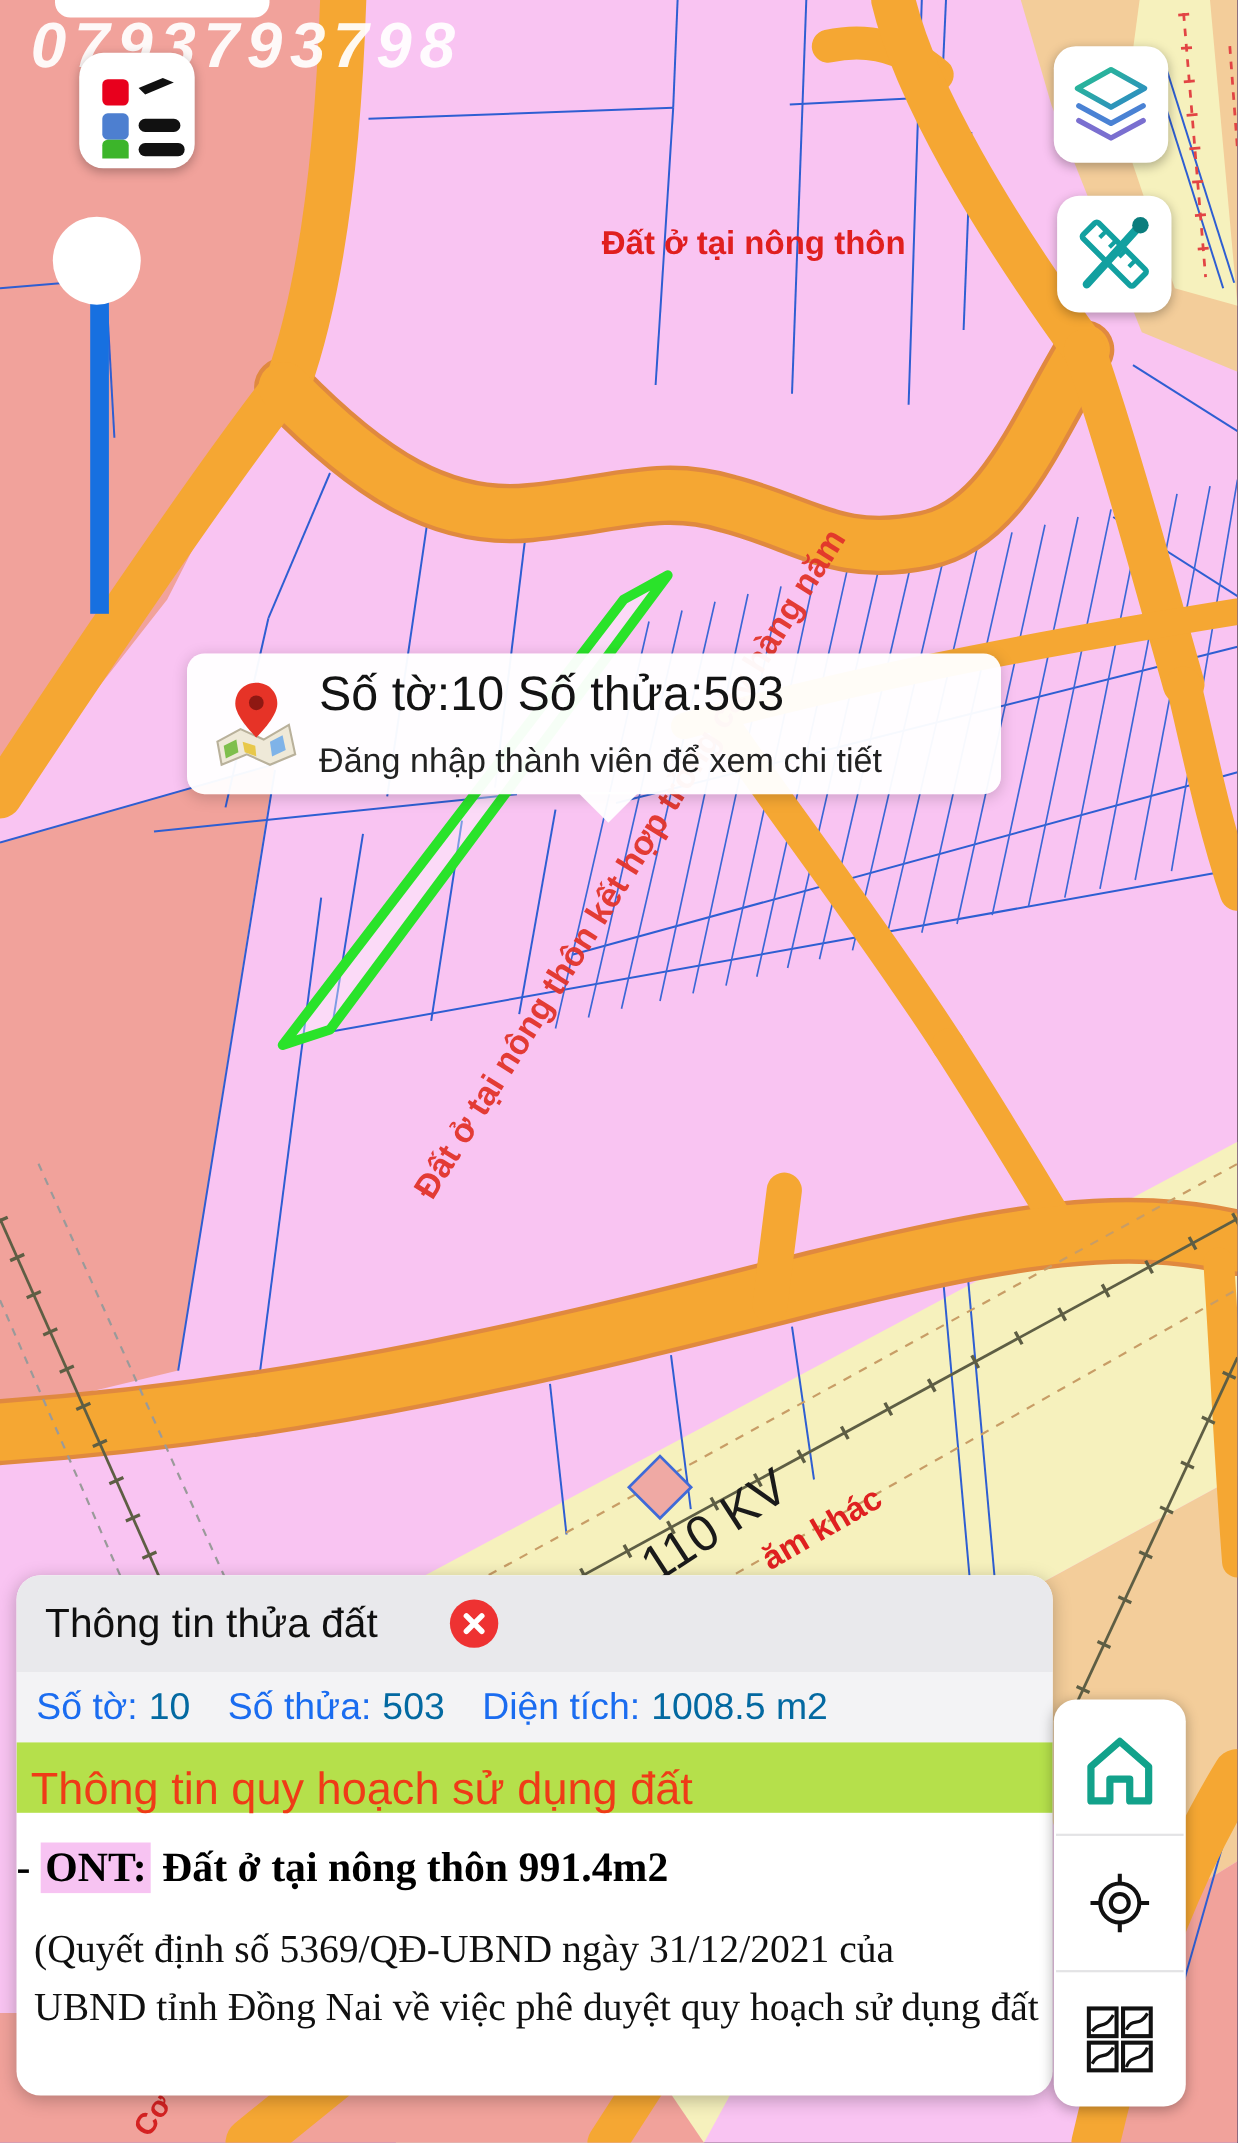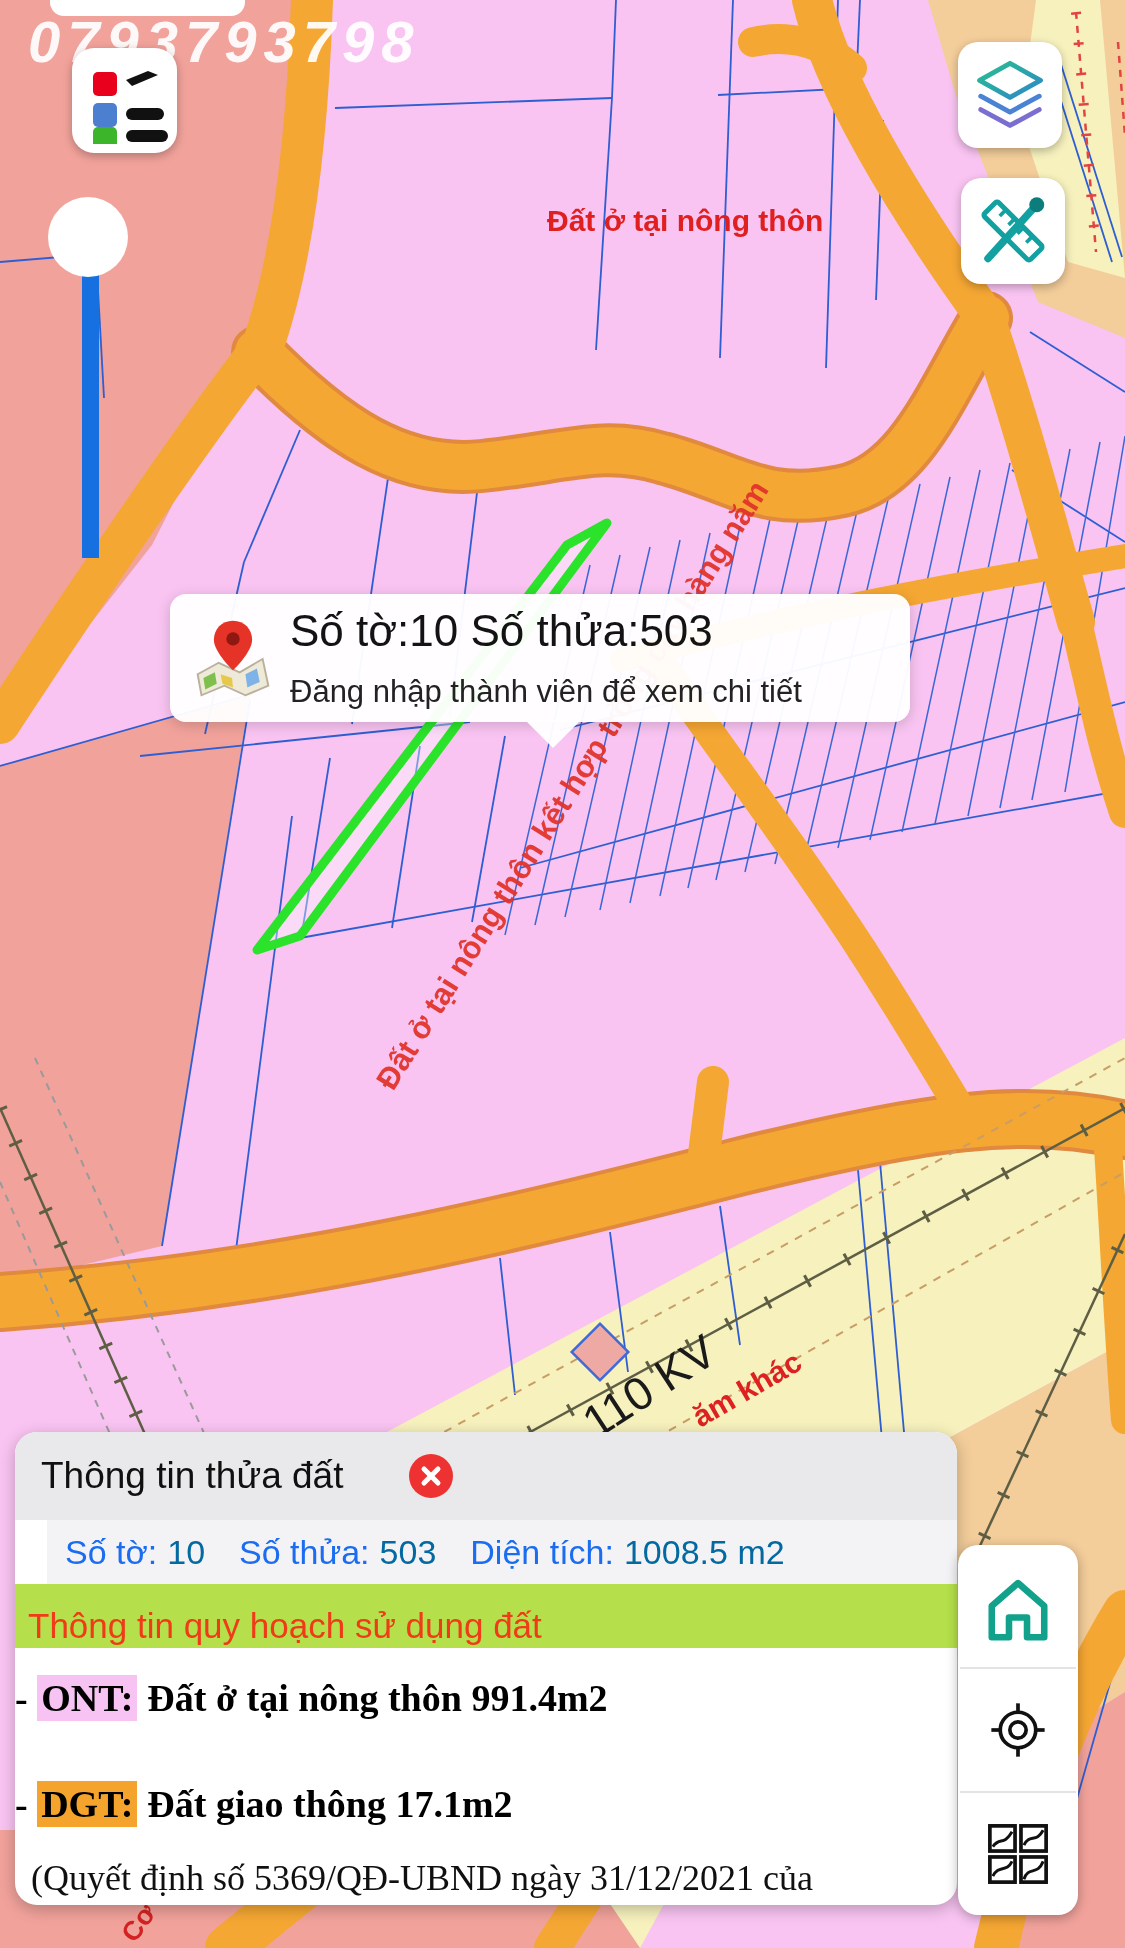--- a/index.html
+++ b/index.html
@@ -25,26 +25,26 @@
   #tt-sub{font-size:31px;color:#222;margin-top:18px;}
   
   #panel{position:absolute;left:15px;top:1432px;width:942px;height:473px;background:#fff;
          border-radius:22px;box-shadow:0 4px 16px rgba(0,0,0,.25);overflow:hidden;}
   #panel-header{height:88px;background:#e9e9ec;display:flex;align-items:center;}
   #panel-title{font-size:37px;color:#101010;margin-left:26px;}
   #directions{display:flex;align-items:center;margin-left:auto;cursor:pointer;}
   #directions-label{font-size:34px;color:#1a6cf0;margin-left:10px;}
   #close-btn{width:44px;height:44px;border-radius:50%;background:#ee3232;margin-left:66px;margin-right:22px;
              display:flex;align-items:center;justify-content:center;}
-  #fields{height:64px;background:#f3f3f5;display:flex;align-items:center;padding-left:18px;font-size:34px;margin-left:32px;}
+  #fields{height:64px;background:#f3f3f5;display:flex;align-items:center;padding-left:18px;font-size:34px;}
   .f-label{color:#1a6cf0;}
   .f-value{color:#0369a1;margin-left:10px;}
   .f-gap{width:34px;}
   #section-green{height:64px;background:#b5e04b;display:flex;align-items:center;}
-  #section-green span{font-size:35px;color:#ef3b17;margin-left:13px;margin-top:20px;}
+  #section-green span{font-size:41px;color:#ef3b17;margin-left:13px;margin-top:20px;}
   .zrow{font-family:"Liberation Serif","DejaVu Serif",serif;font-weight:700;font-size:38px;color:#000;
         white-space:nowrap;}
   .zrow.ont{margin-top:28px;}
   .zrow.dgt{margin-top:62px;}
   .hl-ont{background:#f7c3f2;padding:2px 4px;}
   .hl-dgt{background:#f4a42c;padding:2px 4px;}
   .ztext{margin-left:10px;}
   #note{font-family:"Liberation Serif","DejaVu Serif",serif;font-size:36px;color:#101010;
         padding-left:16px;margin-top:26px;line-height:1.45;white-space:nowrap;}
   
@@ -268,23 +268,20 @@
       <span class="f-value">1008.5 m2</span>
     </div>
 
     <div id="section-green">
       <span>Thông tin quy hoạch sử dụng đất</span>
     </div>
 
     <div class="zrow ont">
       <span>- </span><span class="hl-ont">ONT:</span><span class="ztext">Đất ở tại nông thôn 991.4m2</span>
     </div>
-    <div class="zrow dgt">
-      <span>- </span><span class="hl-dgt">DGT:</span><span class="ztext">Đất giao thông 17.1m2</span>
-    </div>
 
     <div id="note">
       <div>(Quyết định số 5369/QĐ-UBND ngày 31/12/2021 của</div>
       <div>UBND tỉnh Đồng Nai về việc phê duyệt quy hoạch sử dụng đất</div>
     </div>
   </div>
 
   <div id="stack">
     <div class="stack-cell">
       <svg width="82" height="82" viewBox="0 0 100 100">

